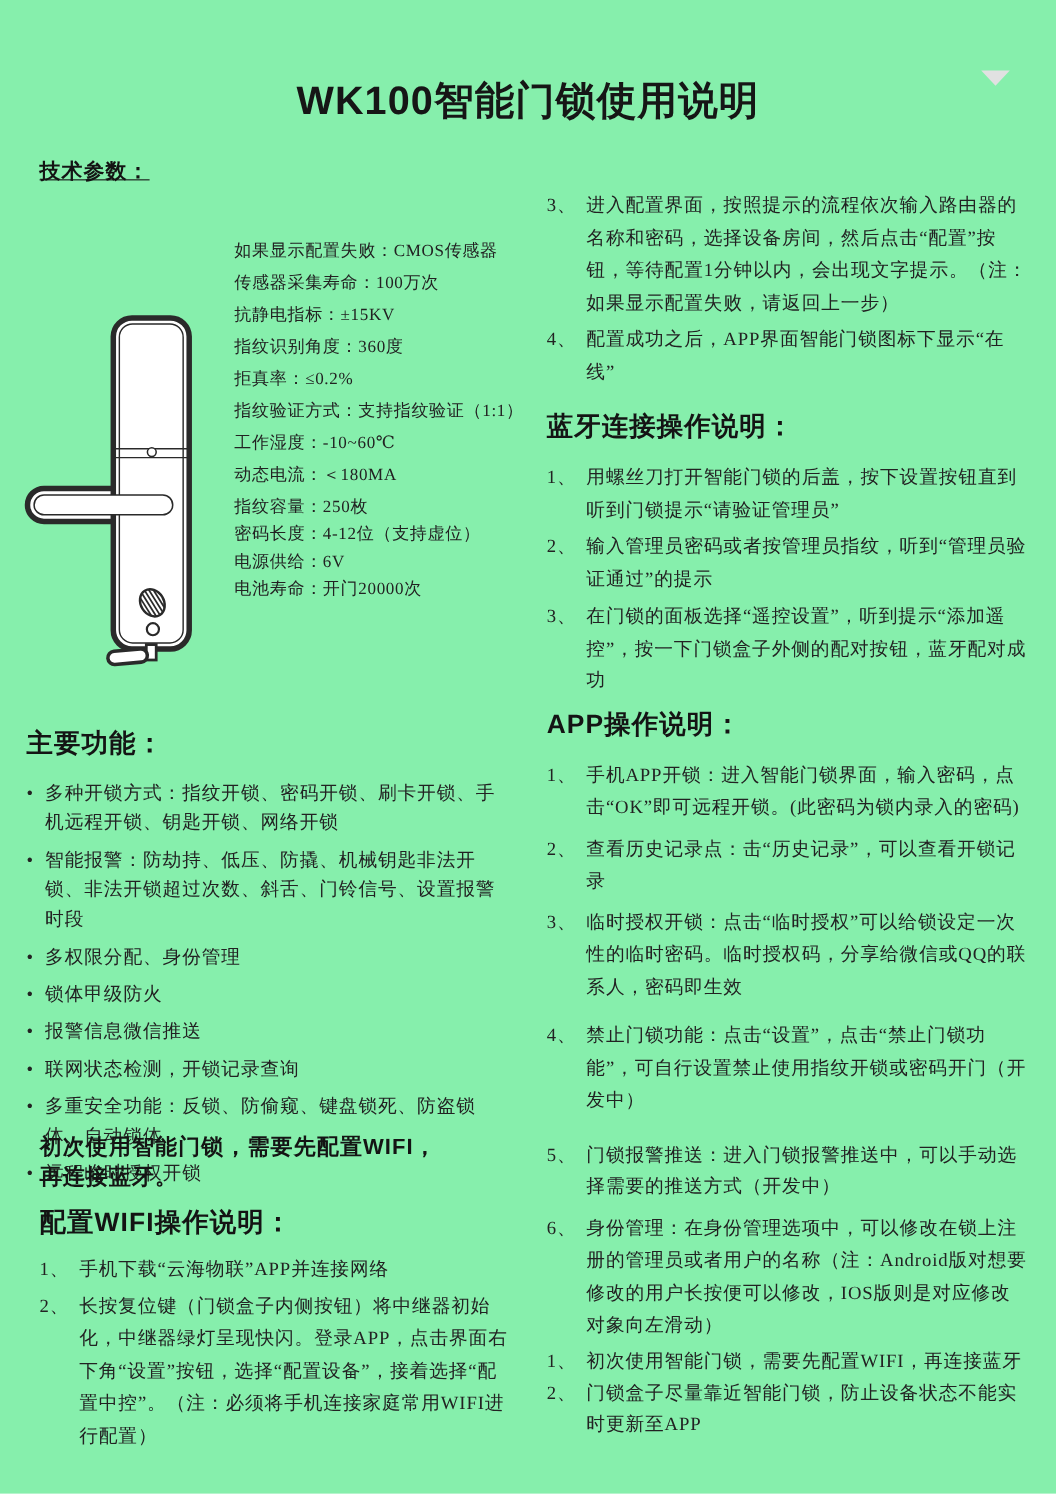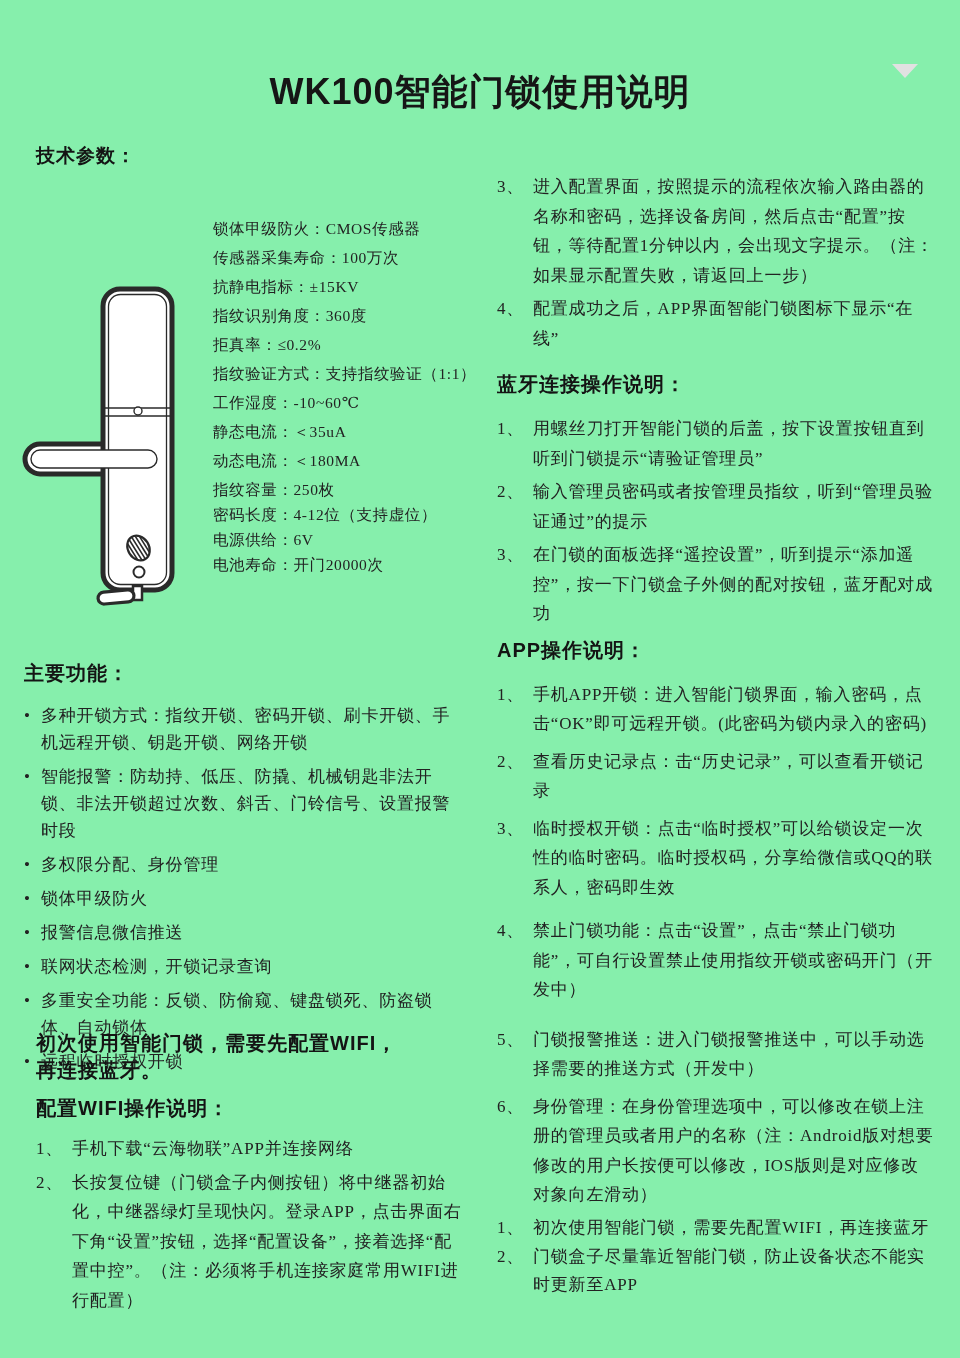--- a/index.html
+++ b/index.html
@@ -22,24 +22,24 @@
     position:absolute;top:64px;right:42px;
     width:0;height:0;
     border-left:13px solid transparent;
     border-right:13px solid transparent;
     border-top:14px solid #e1e1e1;
     cursor:pointer;
   }
   .h-sec{
     font-family:"Liberation Sans","DejaVu Sans",sans-serif;
     font-weight:700;color:#141414;
-    font-size:20px;letter-spacing:1px;
+    font-size:24px;letter-spacing:1px;
     margin:0;
   }
-  .tech-heading{position:absolute;top:143px;left:36px;font-size:19px;}
+  .tech-heading{position:absolute;top:143px;left:36px;font-size:19px;text-decoration:underline;}
   .lock-art{position:absolute;top:278px;left:20px;}
   .tech-list{
     position:absolute;top:216px;left:213px;width:260px;
     font-size:15.5px;letter-spacing:0.6px;line-height:25px;color:#222;
   }
   .tline{white-space:nowrap;}
   .tline.sp{margin-top:4px;}
   .tline.indent{padding-left:118px;}
 
   .features{position:absolute;top:660px;left:24px;width:430px;}
@@ -112,28 +112,27 @@
 
     <circle cx="119" cy="294" r="5.5" stroke="#2a2a2a" stroke-width="2" fill="#ffffff"></circle>
 
     <rect x="113" y="308" width="9" height="14" stroke="#2a2a2a" stroke-width="2.5" fill="#ffffff"></rect>
     <g transform="rotate(-5 96 319)">
       <rect x="78" y="313" width="36" height="12" rx="6" stroke="#2a2a2a" stroke-width="3.2" fill="#ffffff"></rect>
     </g>
   </svg>
 
   <div class="tech-list">
-    <div class="tline">锁体甲级防火：CMOS传感器</div>
+    <div class="tline">如果显示配置失败：CMOS传感器</div>
     <div class="tline sp">传感器采集寿命：100万次</div>
     <div class="tline sp">抗静电指标：±15KV</div>
     <div class="tline sp">指纹识别角度：360度</div>
     <div class="tline sp">拒真率：≤0.2%</div>
     <div class="tline sp">指纹验证方式：支持指纹验证（1:1）</div>
     <div class="tline sp">工作湿度：-10~60℃</div>
-    <div class="tline sp">静态电流：＜35uA</div>
     <div class="tline sp">动态电流：＜180MA</div>
     <div class="tline sp">指纹容量：250枚</div>
     <div class="tline">密码长度：4-12位（支持虚位）</div>
     <div class="tline">电源供给：6V</div>
     <div class="tline">电池寿命：开门20000次</div>
   </div>
 
   <div class="features">
     <h2 class="h-sec">主要功能：</h2>
     <div class="b-item">

